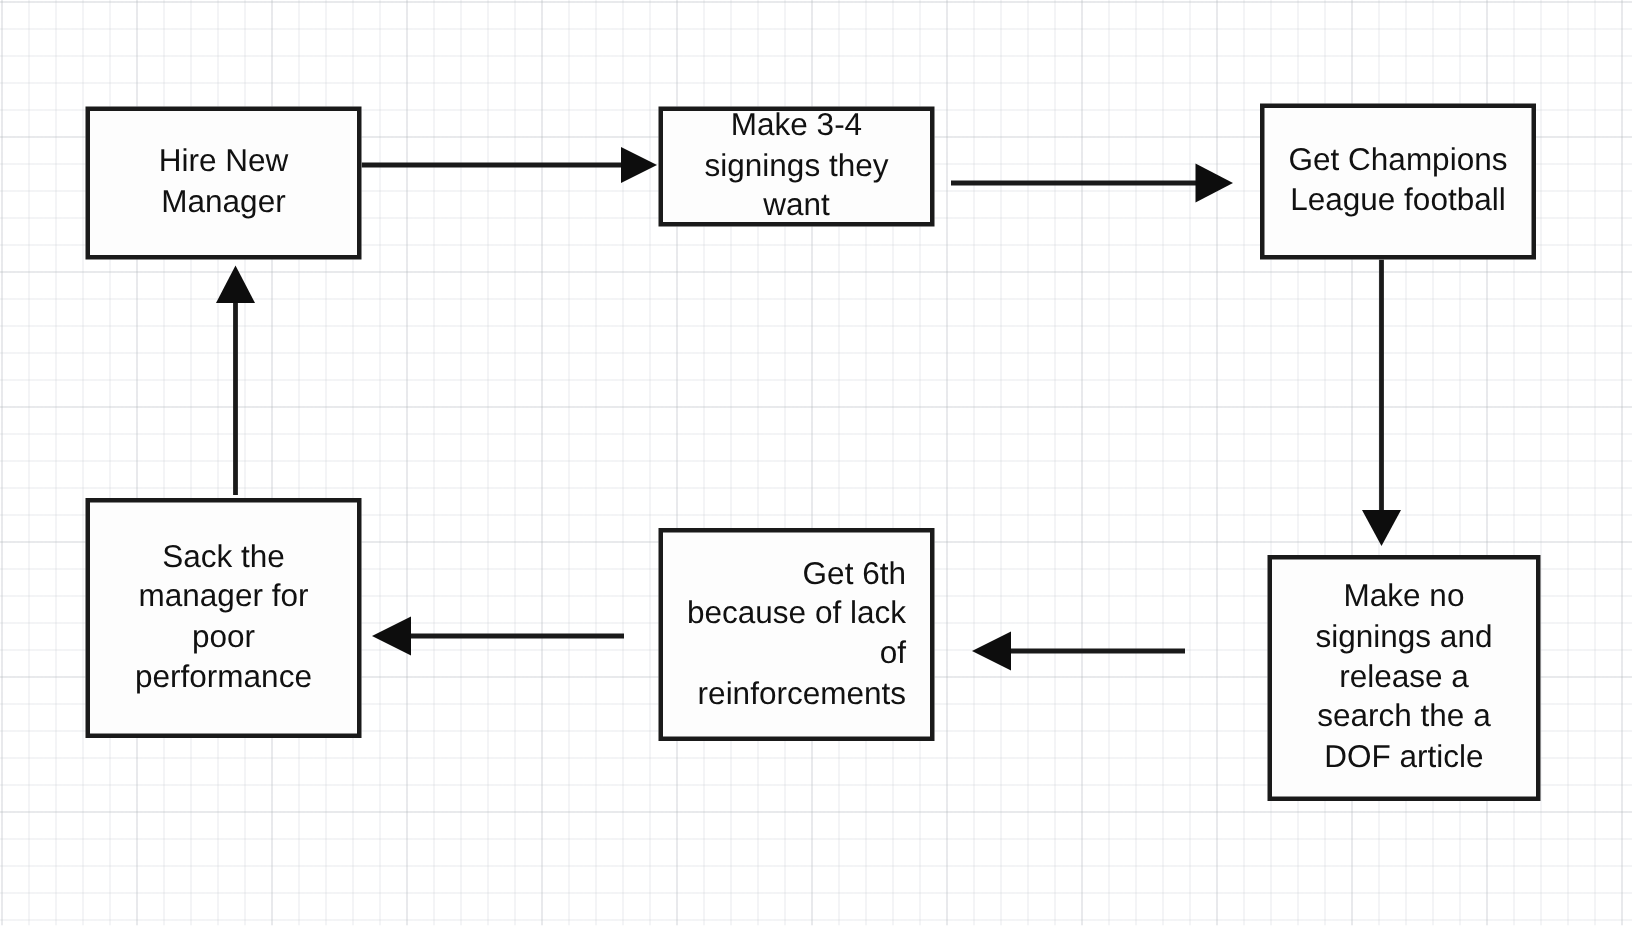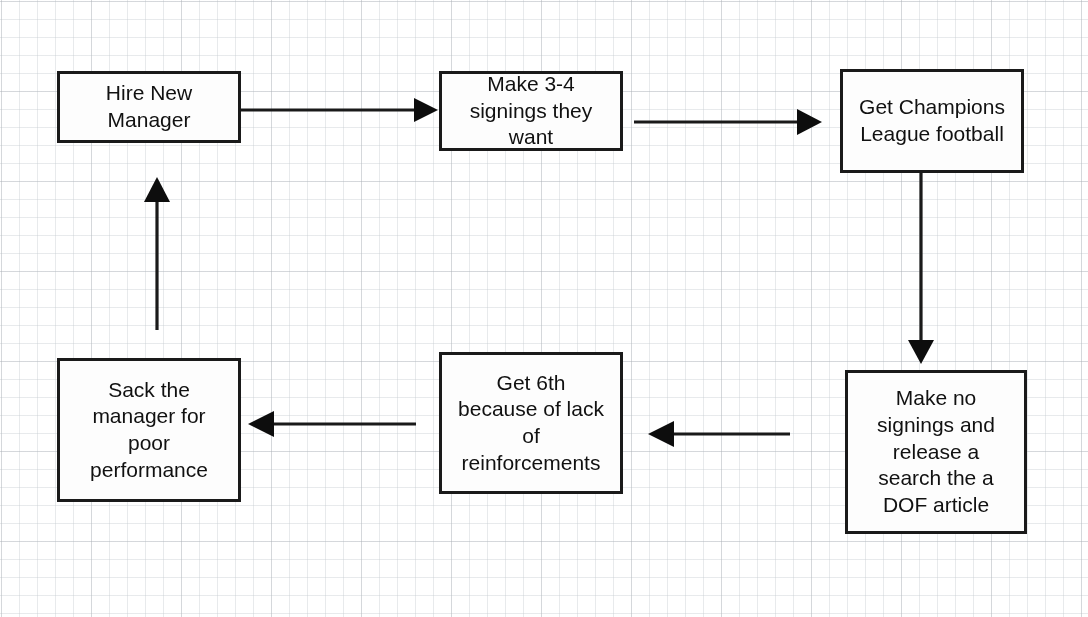--- a/index.html
+++ b/index.html
@@ -91,21 +91,21 @@
       <line class="edge-line" x1="416" y1="424" x2="268" y2="424"></line>
       <polygon class="edge-head" points="248,424 274,411 274,437"></polygon>
     </g>
 
     <g>
       <line class="edge-line" x1="157" y1="330" x2="157" y2="196"></line>
       <polygon class="edge-head" points="157,177 144,202 170,202"></polygon>
     </g>
   </svg>
 
-  <div class="node" style="left:57px; top:71px; width:184px; height:72px;">
+  <div class="node" style="left:57px; top:71px; width:184px; height:102px;">
     <span>Hire New
 Manager</span>
   </div>
 
   <div class="node" style="left:439px; top:71px; width:184px; height:80px;">
     <span>Make 3-4
 signings they
 want</span>
   </div>
 
@@ -115,27 +115,27 @@
   </div>
 
   <div class="node" style="left:822px; top:370px; width:182px; height:164px;margin-left:23px;">
     <span>Make no
 signings and
 release a
 search the a
 DOF article</span>
   </div>
 
-  <div class="node" style="left:439px; top:352px; width:184px; height:142px;">
+  <div class="node" style="left:439px; top:352px; width:184px; height:142px;text-align:right;">
     <span>Get 6th
 because of lack
 of
 reinforcements</span>
   </div>
 
-  <div class="node" style="left:57px; top:358px; width:184px; height:144px;">
+  <div class="node" style="left:57px; top:332px; width:184px; height:160px;">
     <span>Sack the
 manager for
 poor
 performance</span>
   </div>
 
 </div>
 
 </body></html>

